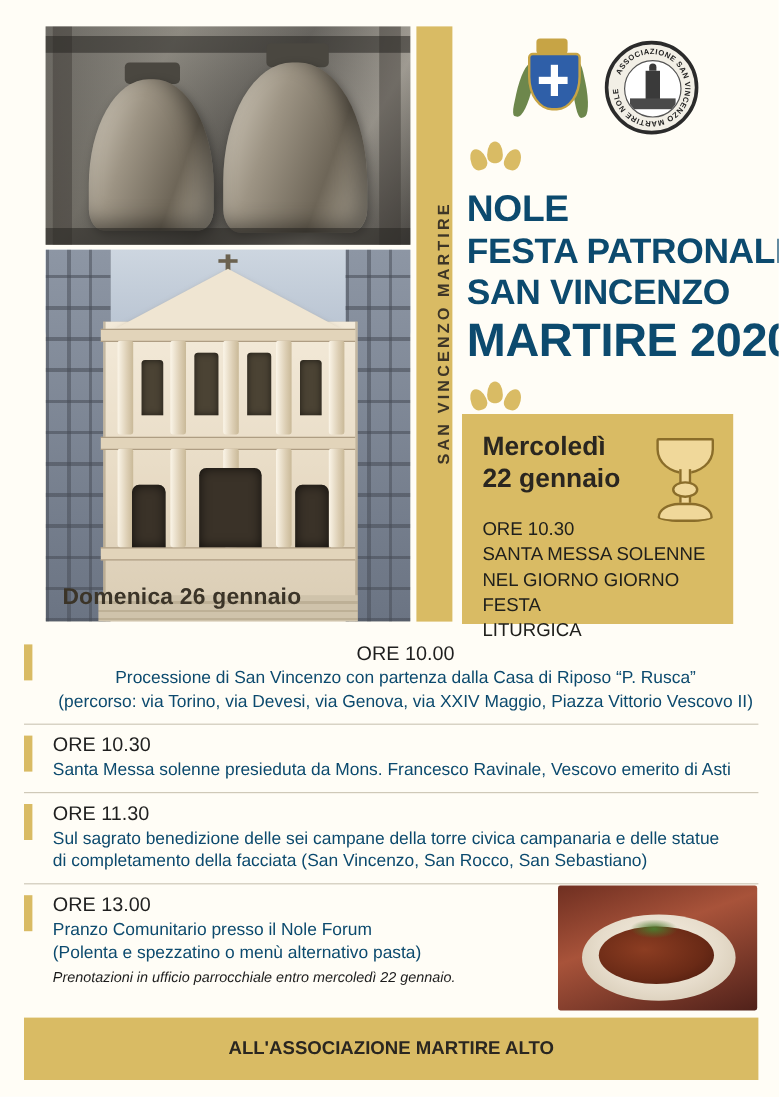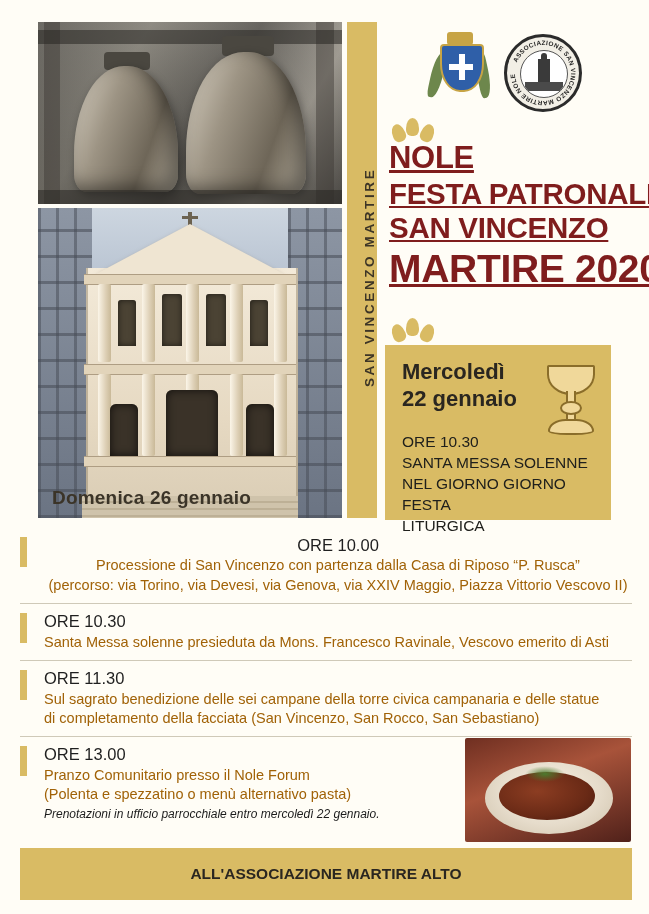--- a/index.html
+++ b/index.html
@@ -252,28 +252,27 @@
     width: 13px; height: 18px;
     background: #d9bb64;
     border-radius: 60% 60% 50% 50% / 70% 70% 40% 40%;
   }
   .leaf.l1 { left: 0px; top: 6px; transform: rotate(-22deg); }
   .leaf.l2 { left: 14px; top: 0px; }
   .leaf.l3 { left: 29px; top: 6px; transform: rotate(22deg); }
 
   .title {
     position: absolute;
-    left: 389px; top: 140px;
+    left: 389px; top: 156px;
     width: 252px;
-    color: #7f1d1d;
+    color: #0c4a6e;
     font-weight: bold;
     font-size: 30px;
     line-height: 1.18;
     letter-spacing: -0.3px;
-    text-decoration: underline;
   }
   .title div { white-space: nowrap; }
   .title .t1 { font-size: 31px; }
   .title .t2 { font-size: 29.5px; }
   .title .t3 { font-size: 29.5px; }
   .title .t4 { font-size: 39px; }
 
   .mid-deco {
     position: absolute;
     left: 392px; top: 318px;
@@ -340,21 +339,21 @@
   }
   .sched-time {
     margin-left: 24px;
     font-size: 16.5px;
     color: #1f1f1f;
     line-height: 1.3;
   }
   .sched-body {
     margin-left: 24px;
     font-size: 14.5px;
-    color: #a16207;
+    color: #0c4a6e;
     line-height: 1.34;
   }
   .sched-note {
     margin-left: 24px;
     font-size: 12px;
     font-style: italic;
     color: #1c1c1c;
     margin-top: 2px;
   }
 

